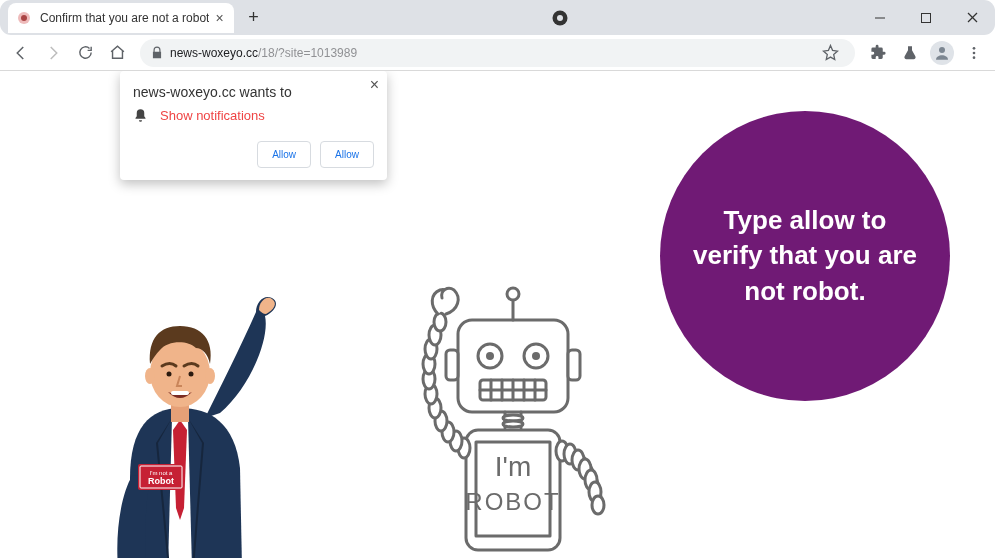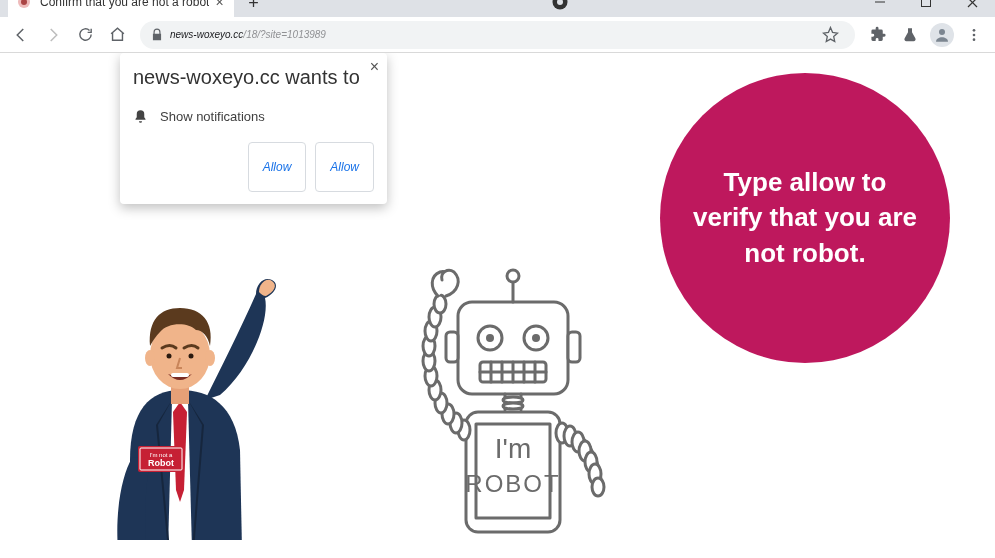--- a/index.html
+++ b/index.html
@@ -1,53 +1,53 @@
 <!DOCTYPE html>
 <html><head>
 <meta charset="utf-8">
 <style>
   * { box-sizing: border-box; margin: 0; padding: 0; font-family: "Segoe UI", Arial, sans-serif; }
   body { width: 995px; height: 558px; overflow: hidden; background: #fff; position: relative; }
 
   
-  .titlebar { height: 17px; background: #dee1e6; display: flex; align-items: flex-end; }
+  .titlebar { height: 35px; background: #dee1e6; display: flex; align-items: center; border-radius: 11px; }
   .tab { margin-left: 8px; height: 30px; background: #fff; border-radius: 8px 8px 0 0; display: flex; align-items: center; padding: 0 10px 0 8px; min-width: 200px; font-size: 12px; color: #333; }
   .tab .favicon { width: 16px; height: 16px; margin-right: 8px; display:flex; align-items:center; justify-content:center; }
   .tab .title { flex: 1; white-space: nowrap; overflow: hidden; text-overflow: ellipsis; }
   .tab .tab-close { margin-left: 6px; color:#555; font-size:14px; line-height:1; cursor:pointer; }
   .newtab { width: 28px; height: 28px; display:flex; align-items:center; justify-content:center; color:#333; font-size:18px; cursor:pointer; margin-left:6px; }
   .winctrls { margin-left:auto; display:flex; }
   .winbtn { width: 46px; height: 30px; display:flex; align-items:center; justify-content:center; color:#333; cursor:pointer; }
   .incognito { width: 30px; height:30px; display:flex; align-items:center; justify-content:center; }
 
   
   .toolbar { height: 36px; background:#fff; border-bottom:1px solid #d9d9d9; display:flex; align-items:center; padding:0 6px; gap:2px; }
   .tbtn { width:30px; height:30px; display:flex; align-items:center; justify-content:center; color:#5f6368; cursor:pointer; border-radius:50%; }
   .tbtn.disabled { color:#b7b7b7; cursor:default; }
   .omnibox { flex:1; height:28px; background:#f1f3f4; border-radius:14px; display:flex; align-items:center; padding:0 10px; margin:0 6px; }
   .lock { color:#5f6368; margin-right:6px; display:flex; }
-  .url { font-size:10px; color:#909194; display:flex; align-items:baseline;font-style:italic; }
+  .url { font-size:12px; color:#909194; display:flex; align-items:baseline; }
   .url .domain { color:#202124; }
   .spacer { flex:1; }
   .ribtn { width:30px; height:30px; display:flex; align-items:center; justify-content:center; color:#5f6368; cursor:pointer; border-radius:50%; }
   .avatar-c { width:24px; height:24px; border-radius:50%; background:#dfe3e8; display:flex; align-items:center; justify-content:center;}
 
   
   .viewport { position:relative; width:100%; height:calc(558px - 35px - 36px); background:#fff; overflow:hidden; }
 
   
   .prompt { position:absolute; top:0; left:120px; width:267px; background:#fff; border-radius:4px; box-shadow:0 4px 12px rgba(0,0,0,.25); padding:13px 13px 12px; z-index:50; }
   .prompt .pclose { position:absolute; top:5px; right:8px; color:#555; font-size:16px; cursor:pointer; }
-  .prompt .pline1 { font-size:20px; color:#333; margin-bottom:20px; }
-  .prompt .pline2 { font-size:13px; color:#404040; display:flex; align-items:center; gap:12px; margin-bottom:18px; }
+  .prompt .pline1 { font-size:14px; color:#333; margin-bottom:8px; }
+  .prompt .pline2 { font-size:13px; color:#ef4444; display:flex; align-items:center; gap:12px; margin-bottom:18px; }
   .prompt .pbtns { display:flex; justify-content:flex-end; gap:9px; }
-  .pbtn { border:1px solid #d7dbe0; background:#fff; color:#1a73e8; font-size:12px; padding:17px 14px; border-radius:4px; cursor:pointer;font-style:italic; }
-
-  
-  .bubble { position:absolute; top:20px; right:45px; width:290px; height:290px; border-radius:50%; background:#be185d; display:flex; align-items:center; justify-content:center; padding:30px; }
+  .pbtn { border:1px solid #d7dbe0; background:#fff; color:#1a73e8; font-size:10px; padding:7px 14px; border-radius:4px; cursor:pointer; }
+
+  
+  .bubble { position:absolute; top:40px; right:45px; width:290px; height:290px; border-radius:50%; background:#701a75; display:flex; align-items:center; justify-content:center; padding:30px; }
   .bubble-text { color:#fff; font-size:26px; font-weight:600; text-align:center; line-height:1.35; }
 
   
   .man { position:absolute; left:60px; bottom:-10px; width:240px; height:300px; }
 
   
   .robot { position:absolute; left:380px; bottom:-30px; width:260px; height:330px; }
   .robot * { vector-effect: non-scaling-stroke; }
 
   svg { display:block; }

